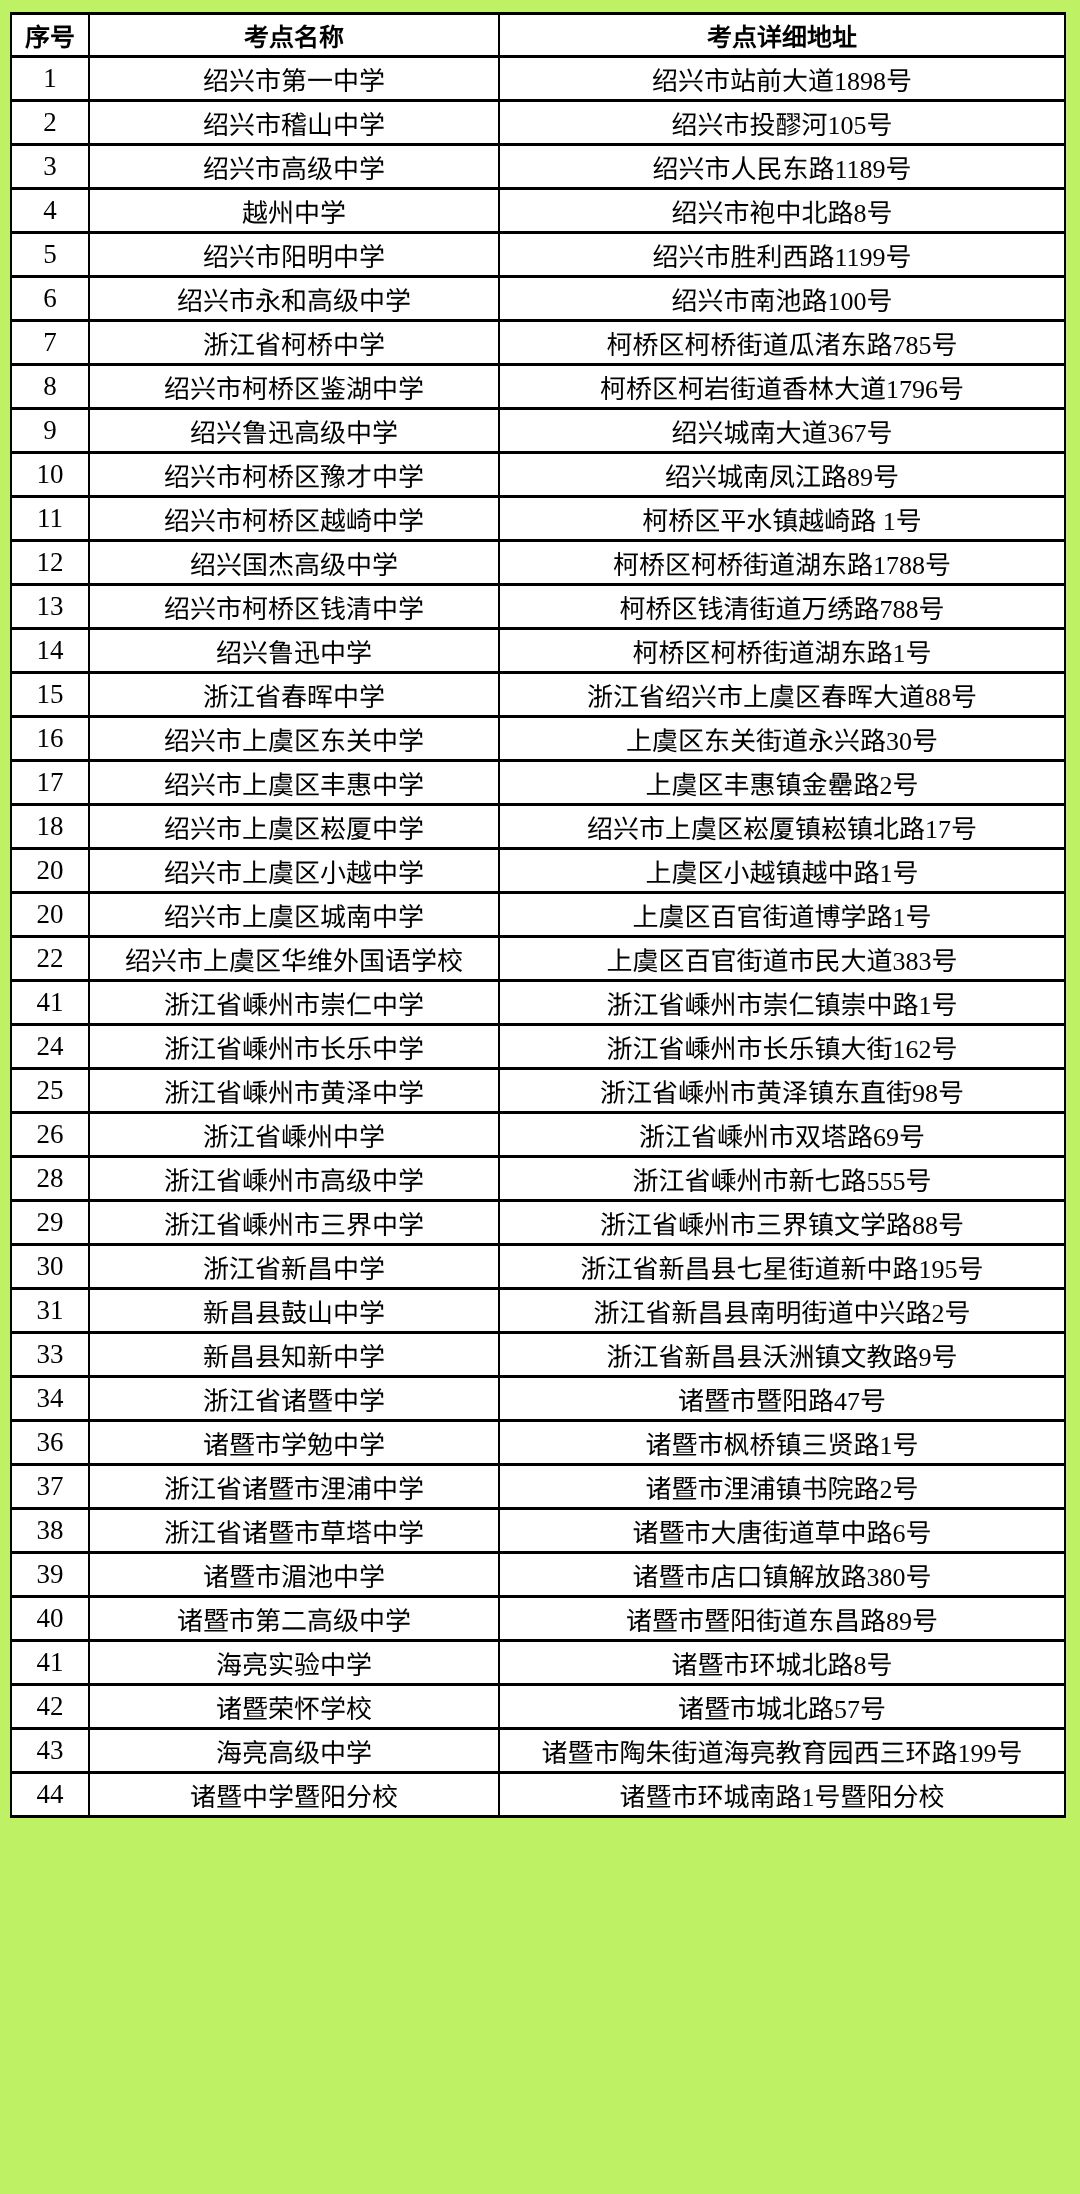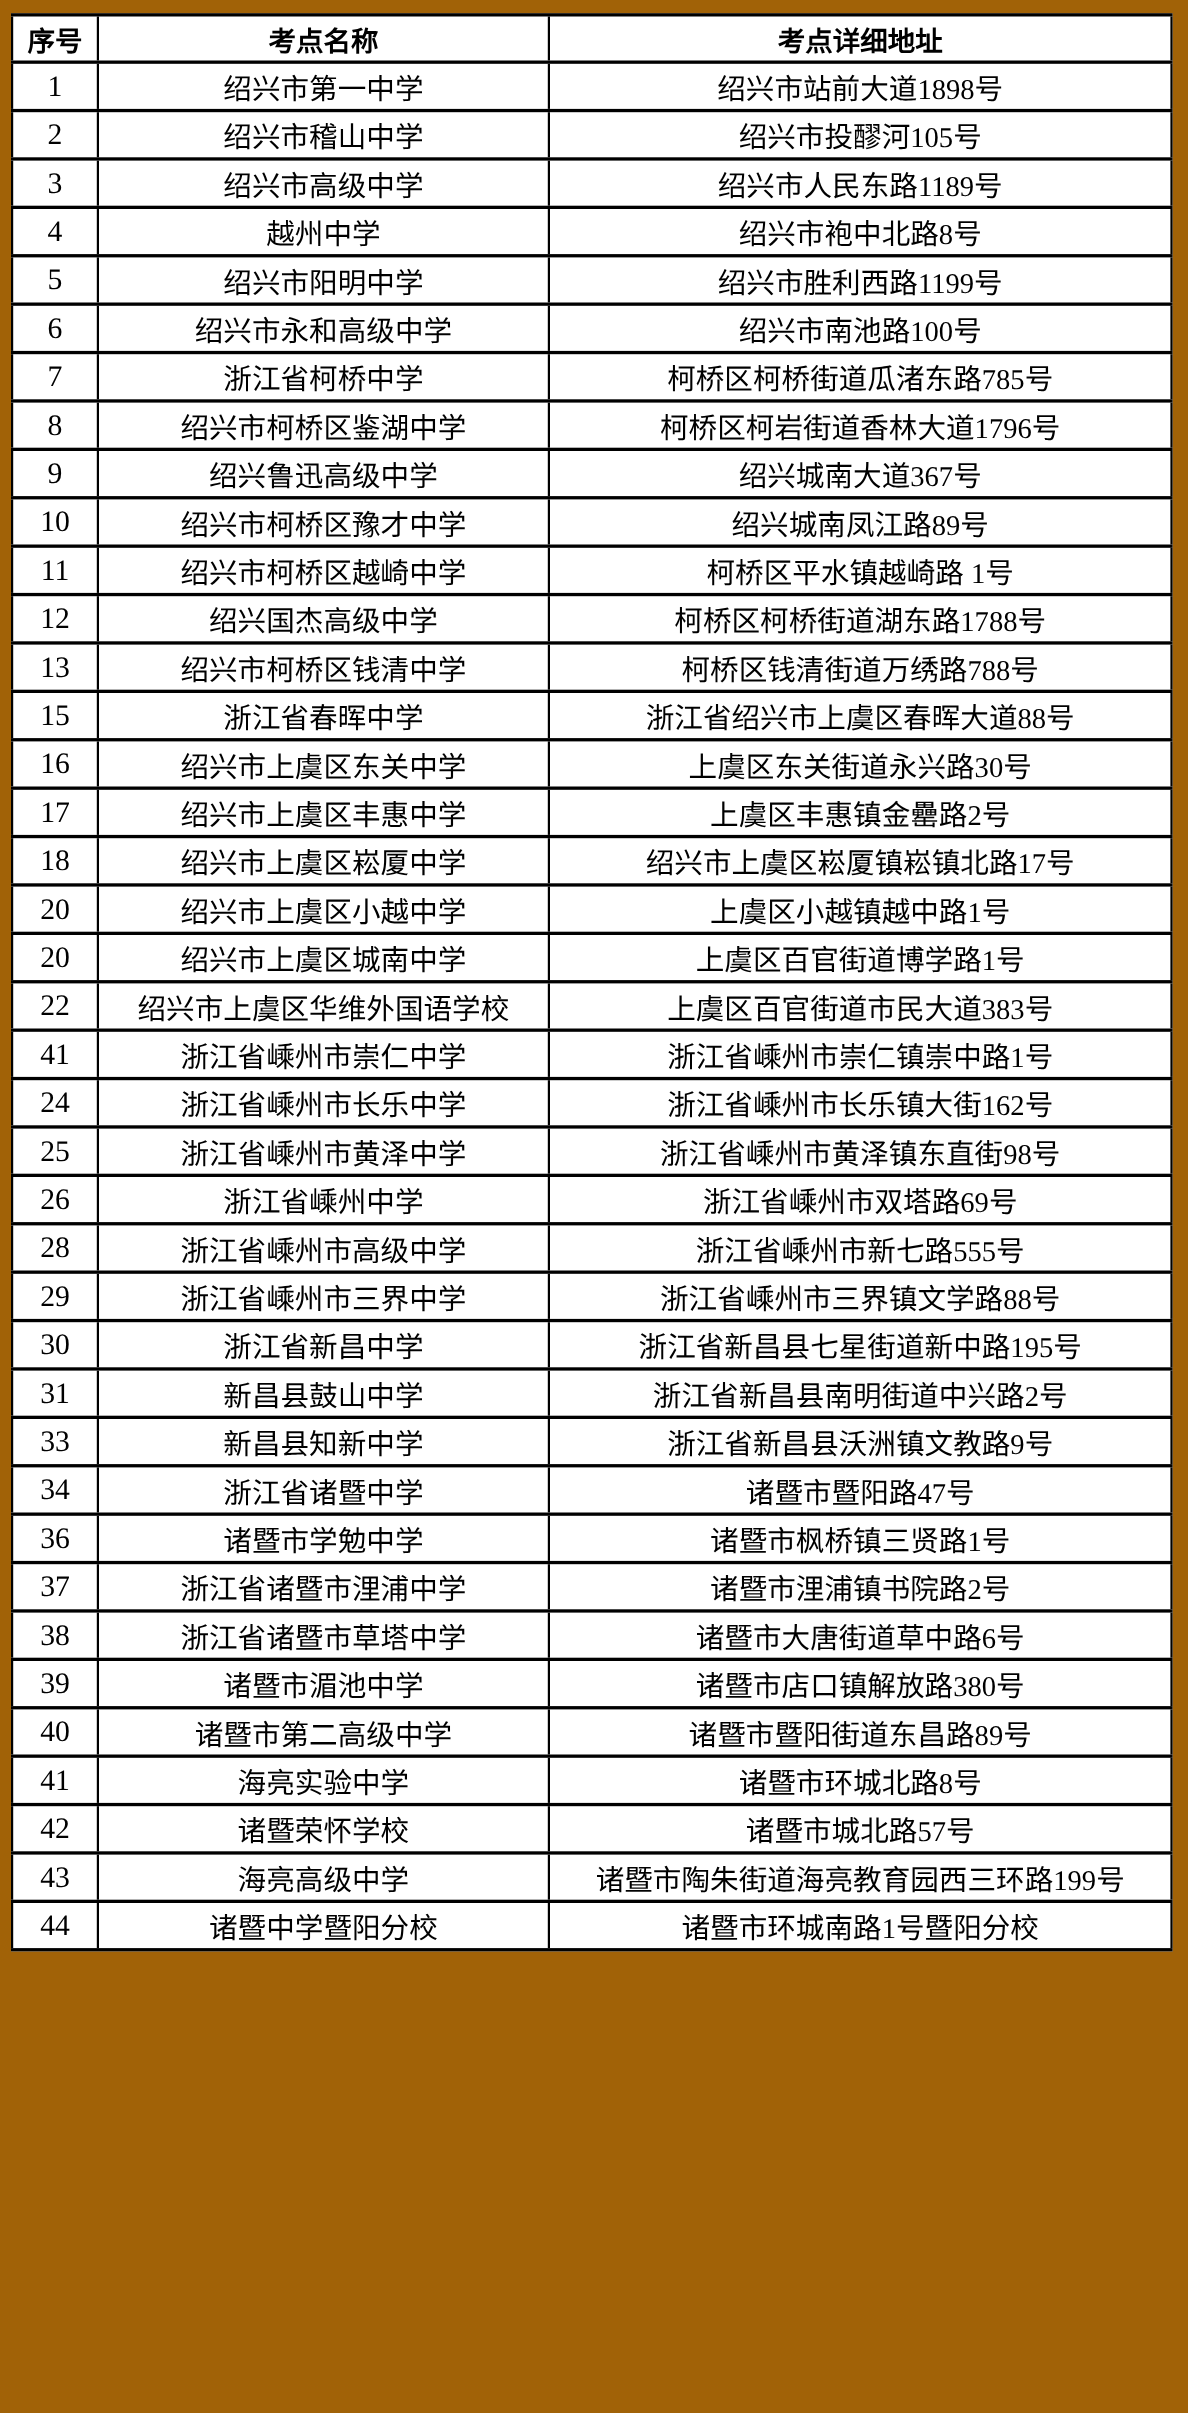--- a/index.html
+++ b/index.html
@@ -4,21 +4,21 @@
 <style>
   html, body {
     margin: 0;
     padding: 0;
     background: #ffffff;
     width: 1080px;
   }
   .page {
     width: 1080px;
     height: 2194px;
-    background: #a16207;
+    background: #bef264;
     box-sizing: border-box;
     padding: 12px 0 0 10px;
   }
   table.exam-table {
     border-collapse: collapse;
     table-layout: fixed;
     width: 1054px;
     background: #ffffff;
   }
   table.exam-table col.c-no   { width: 78px;  }
@@ -130,20 +130,25 @@
           <td class="no-cell">12</td>
           <td class="name-cell">绍兴国杰高级中学</td>
           <td class="addr-cell">柯桥区柯桥街道湖东路1788号</td>
         </tr>
         <tr>
           <td class="no-cell">13</td>
           <td class="name-cell">绍兴市柯桥区钱清中学</td>
           <td class="addr-cell">柯桥区钱清街道万绣路788号</td>
         </tr>
         <tr>
+          <td class="no-cell">14</td>
+          <td class="name-cell">绍兴鲁迅中学</td>
+          <td class="addr-cell">柯桥区柯桥街道湖东路1号</td>
+        </tr>
+        <tr>
           <td class="no-cell">15</td>
           <td class="name-cell">浙江省春晖中学</td>
           <td class="addr-cell">浙江省绍兴市上虞区春晖大道88号</td>
         </tr>
         <tr>
           <td class="no-cell">16</td>
           <td class="name-cell">绍兴市上虞区东关中学</td>
           <td class="addr-cell">上虞区东关街道永兴路30号</td>
         </tr>
         <tr>

